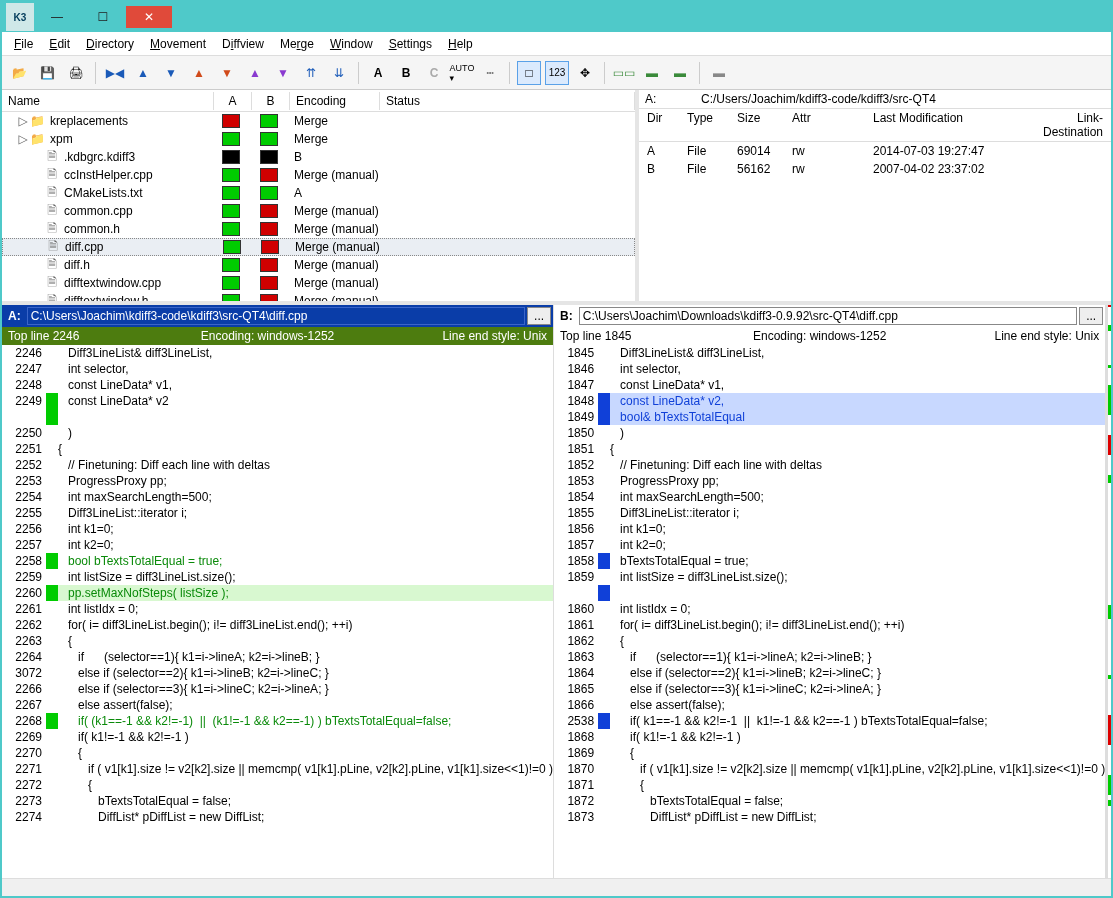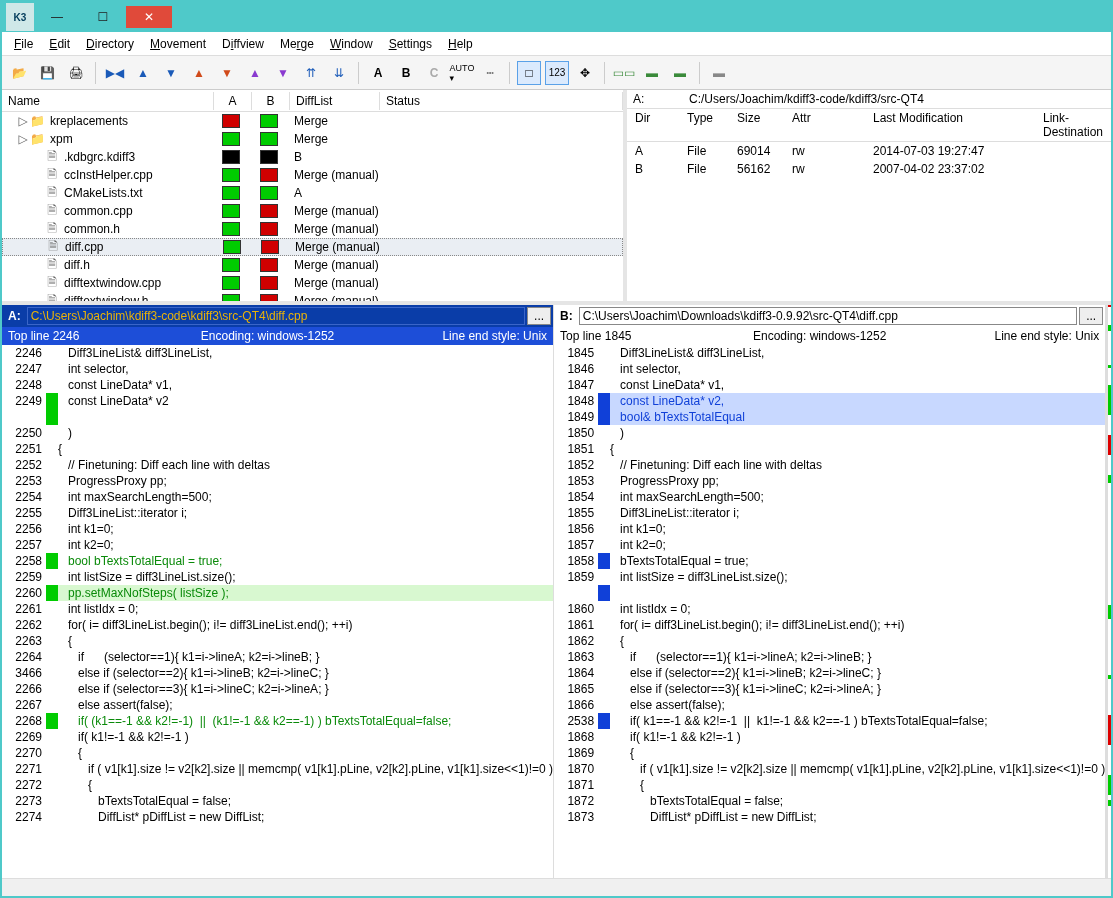--- a/index.html
+++ b/index.html
@@ -35,31 +35,31 @@
 .green { background: #0c0; }
 .red { background: #d00000; }
 .black { background: #000; }
 .opCell { width: 200px; padding-left: 6px; }
 .infoHeader { padding: 2px 6px; display: flex; }
 .infoHeader .lbl { width: 56px; }
 .infoTable { border-top: 1px solid #ddd; }
 .infoTable .hrow, .infoTable .drow { display: flex; }
 .infoTable .hrow div, .infoTable .drow div { padding: 2px 8px; }
 .infoTable .hrow { border-bottom: 1px solid #ddd; }
-.c-dir{width:40px;} .c-type{width:50px;margin-left:12px;} .c-size{width:55px;} .c-attr{width:45px;} .c-mod{width:170px;margin-left:36px;} .c-ld{flex:1;}
+.c-dir{width:40px;} .c-type{width:50px;} .c-size{width:55px;} .c-attr{width:45px;} .c-mod{width:170px;margin-left:36px;} .c-ld{flex:1;text-align:right;}
 .diffPanes { flex: 1; display: flex; }
 .diffCol { flex: 1; display: flex; flex-direction: column; border-right: 1px solid #ddd; }
 .pathBar { display: flex; align-items: center; padding: 2px; gap: 2px; }
 .pathBar.active { background: #0a3da8; color: #fff; }
 .pathBar .lbl { padding: 0 4px; font-weight: bold; }
 .pathBar input { flex: 1; border: 1px solid #888; height: 18px; padding: 0 3px; font-size: 12px; }
-.pathBar.active input { background: #0a3da8; color: #eab308; border-color: #3a65c8; }
+.pathBar.active input { background: #0a3da8; color: #ffffff; border-color: #3a65c8; }
 .pathBar button { width: 24px; height: 18px; border: 1px solid #888; background: #eee; }
 .metaBar { display: flex; padding: 2px 6px; font-size: 11px; }
-.metaBar.active { background: #1d4ed8; color: #fff; }
+.metaBar.active { background: #4d7c0f; color: #fff; }
 .metaBar .m1 { flex: 0 0 180px; }
 .metaBar .m2 { flex: 1; text-align: center; }
 .metaBar .m3 { flex: 0 0 200px; text-align: right; }
 .codeArea { flex: 1; display: flex; overflow: hidden; font-family: Verdana, sans-serif; }
 .lnCol { width: 44px; background: #fff; text-align: right; padding-right: 4px; color: #000; }
 .markCol { width: 12px; }
 .mark-g { background: #0c0; }
 .mark-b { background: #1040d8; }
 .codeCol { flex: 1; white-space: pre; overflow-x: hidden; }
 .codeLine { height: 16px; line-height: 16px; }
@@ -127,21 +127,21 @@
 </div>
 
 <div class="workarea">
 
   <div class="topPanes">
     <div class="dirPane">
       <div class="colHead">
         <div style="width:212px;">Name</div>
         <div style="width:38px;text-align:center;">A</div>
         <div style="width:38px;text-align:center;">B</div>
-        <div style="width:90px;">DiffList</div>
+        <div style="width:90px;">Encoding</div>
         <div style="flex:1;">Status</div>
       </div>
       <div class="fileList" id="fileList">
           <div class="fileRow">
             <div class="nameCell" style="padding-left: 14px;">
               <span class="expander">▷</span>
               <span class="fileicon folder">📁</span>
               <span>kreplacements</span>
             </div>
             <div class="abBox red"></div>
@@ -311,21 +311,21 @@
             <div class="codeLine">2255</div>
             <div class="codeLine">2256</div>
             <div class="codeLine">2257</div>
             <div class="codeLine">2258</div>
             <div class="codeLine">2259</div>
             <div class="codeLine">2260</div>
             <div class="codeLine">2261</div>
             <div class="codeLine">2262</div>
             <div class="codeLine">2263</div>
             <div class="codeLine">2264</div>
-            <div class="codeLine">3466</div>
+            <div class="codeLine">3072</div>
             <div class="codeLine">2266</div>
             <div class="codeLine">2267</div>
             <div class="codeLine">2268</div>
             <div class="codeLine">2269</div>
             <div class="codeLine">2270</div>
             <div class="codeLine">2271</div>
             <div class="codeLine">2272</div>
             <div class="codeLine">2273</div>
             <div class="codeLine">2274</div>
           </div>

